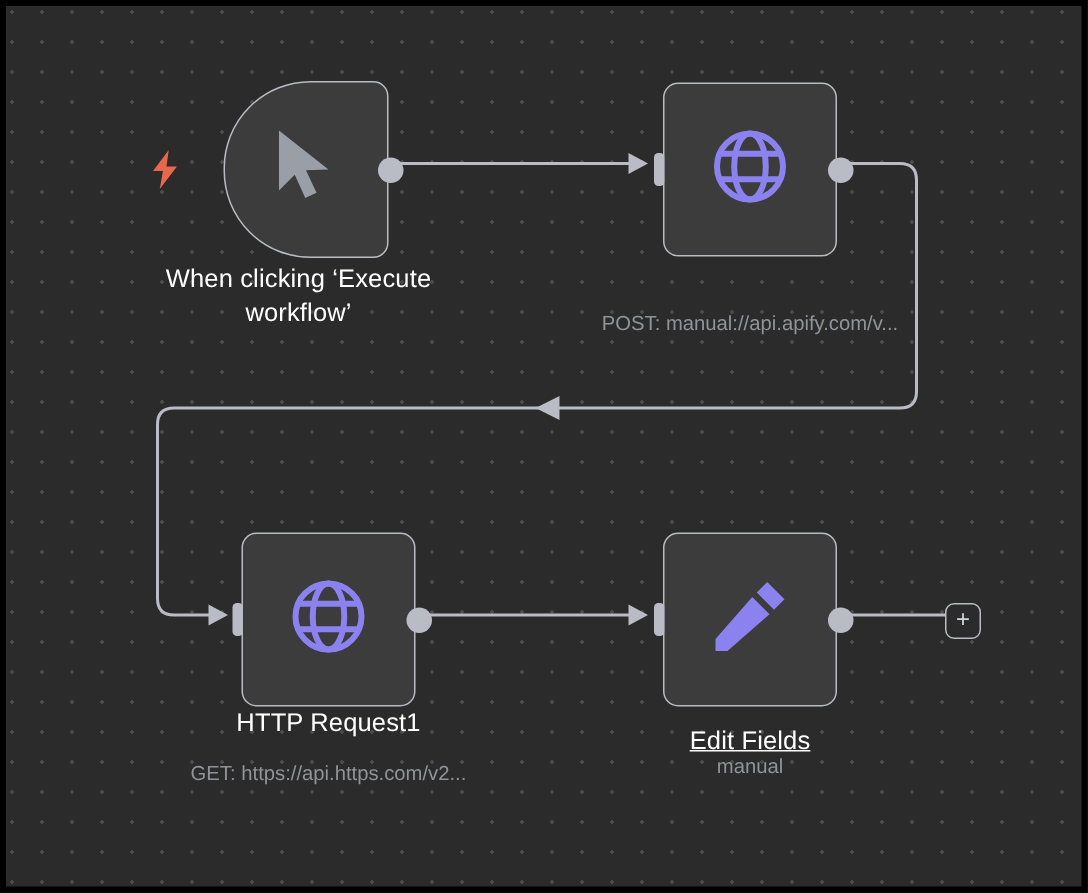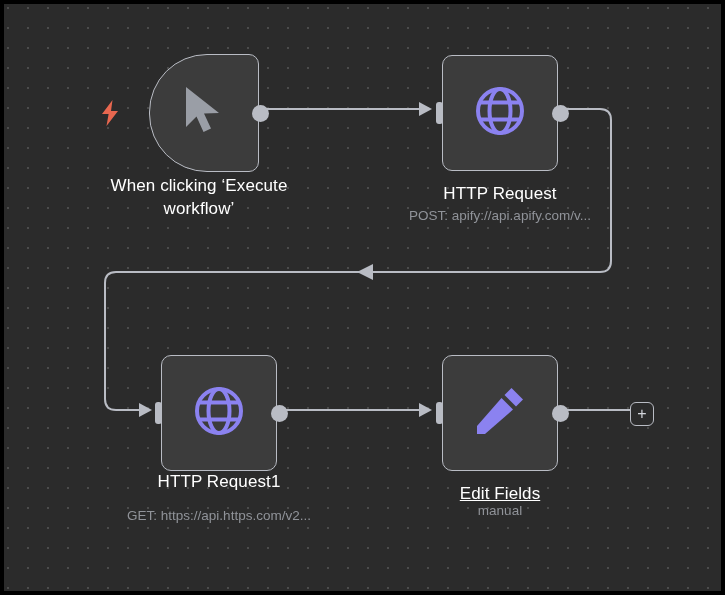--- a/index.html
+++ b/index.html
@@ -175,22 +175,21 @@
         <line x1="5.5" y1="34.5" x2="46.5" y2="34.5" stroke="#8b82f0" stroke-width="4"></line>
       </svg>
     </span>
   </div>
   <div class="in-port" style="left:425px; top:98px; width:14px; height:22px;">
     <svg width="14" height="22" viewBox="0 0 14 22" xmlns="http://www.w3.org/2000/svg">
       <rect x="7" y="0" width="7" height="22" rx="3" fill="#b9bcc4"></rect>
     </svg>
   </div>
   <div class="out-dot" style="left:548px; top:101px;"></div>
-  <div class="node-label" style="left:346px; top:178px; width:300px;">HTTP Request</div>
-  <div class="node-sublabel" style="left:346px; top:203px; width:300px;">POST: apify://api.apify.com/v...</div>
+  <div class="node-sublabel" style="left:346px; top:203px; width:300px;">POST: manual://api.apify.com/v...</div>
 
   <div class="node std" style="left:157px; top:351px; width:116px; height:116px;">
     <span class="node-icon">
       <svg width="52" height="52" viewBox="0 0 52 52" xmlns="http://www.w3.org/2000/svg">
         <circle cx="26" cy="26" r="22" fill="none" stroke="#8b82f0" stroke-width="4"></circle>
         <ellipse cx="26" cy="26" rx="10.5" ry="22" fill="none" stroke="#8b82f0" stroke-width="4"></ellipse>
         <line x1="5.5" y1="17.5" x2="46.5" y2="17.5" stroke="#8b82f0" stroke-width="4"></line>
         <line x1="5.5" y1="34.5" x2="46.5" y2="34.5" stroke="#8b82f0" stroke-width="4"></line>
       </svg>
     </span>

